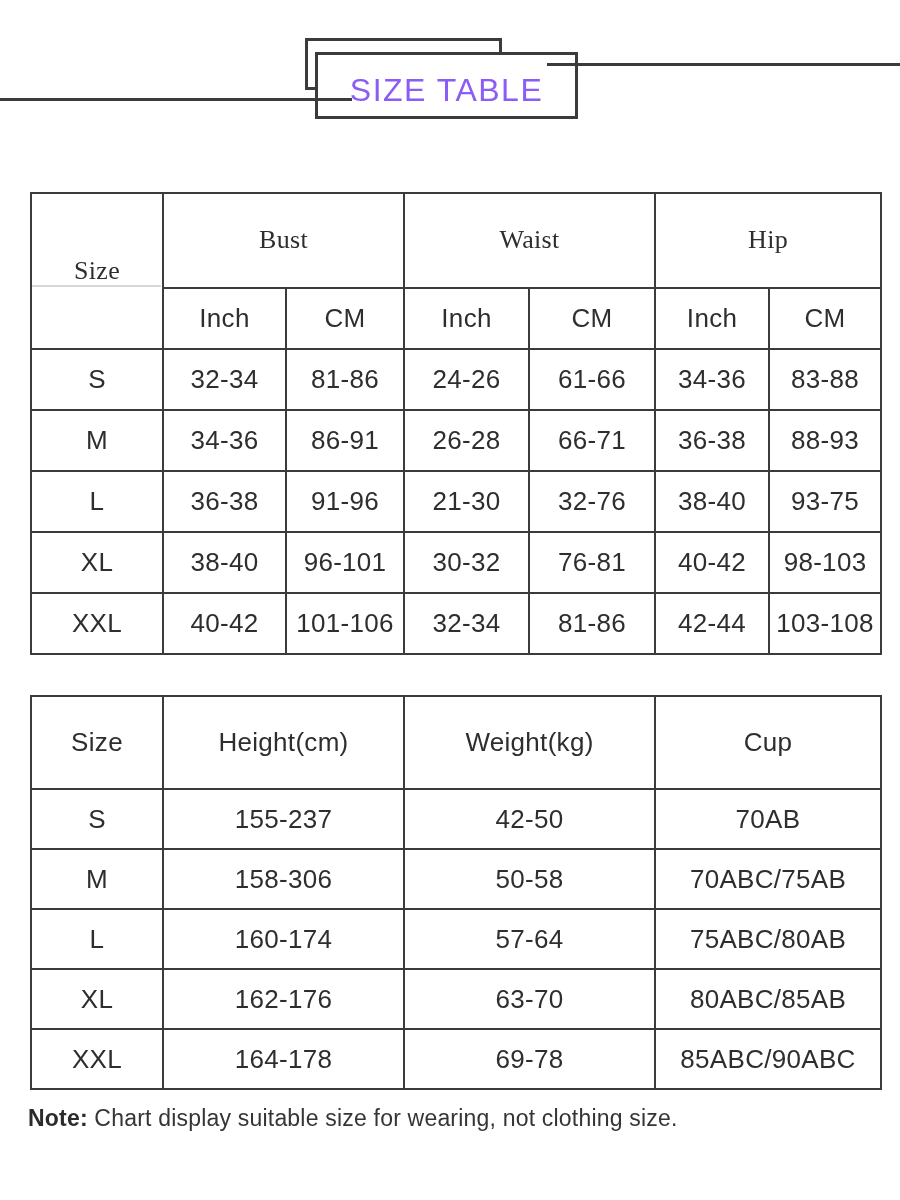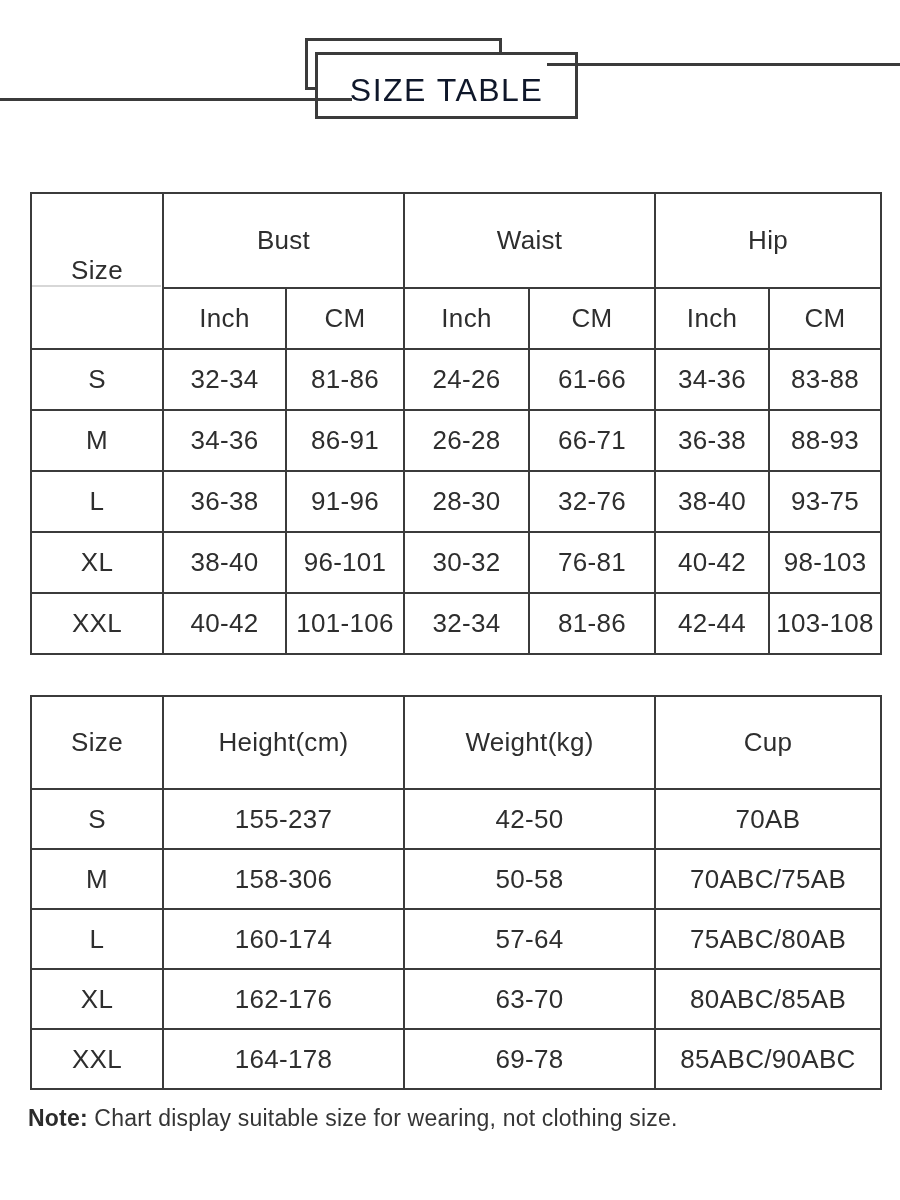--- a/index.html
+++ b/index.html
@@ -20,37 +20,37 @@
   .back-box {
     position:absolute; left:305px; top:38px; width:197px; height:52px;
     border:3px solid #3b3b3b; background:transparent; z-index:1;
   }
   .front-box {
     position:absolute; left:315px; top:52px; width:263px; height:67px;
     border:3px solid #3b3b3b; background:#ffffff; z-index:2;
     display:flex; align-items:center; justify-content:center;
   }
   .title-text {
-    font-size:32px; letter-spacing:1.5px; color:#0f172a; font-weight:400;
+    font-size:32px; letter-spacing:1.5px; color:#8b5cf6; font-weight:400;
     white-space:nowrap; padding-top:9px;
   }
 
   
   table {
     position:absolute; border-collapse:collapse; table-layout:fixed;
     background:transparent;
   }
   td {
     border:2px solid #3b3b3b;
     text-align:center; vertical-align:middle;
     font-size:26px; color:#2e2e2e; letter-spacing:0.3px;
     overflow:hidden; white-space:nowrap;
   }
   .t1 { left:30px; top:192px; width:850px; height:463px; }
-  .t1 tr.group-row  td { height:93px; }
+  .t1 tr.group-row  td { height:93px;font-family:Liberation Serif, serif; }
   .t1 tr.sub-row    td { height:60px; }
   .t1 tr.data-row   td { height:60px; }
   .t2 { left:30px; top:695px; width:850px; height:395px; }
   .t2 tr.head-row   td { height:93px; }
   .t2 tr.data-row   td { height:60px; }
 
   
   .faint-line {
     position:absolute; left:32px; top:285px; width:129px; height:2px;
     background:#d7d7d7; z-index:0;
@@ -117,21 +117,21 @@
         <td>86-91</td>
         <td>26-28</td>
         <td>66-71</td>
         <td>36-38</td>
         <td>88-93</td>
       </tr>
       <tr class="data-row">
         <td>L</td>
         <td>36-38</td>
         <td>91-96</td>
-        <td>28-30</td>
+        <td>21-30</td>
         <td>32-76</td>
         <td>38-40</td>
         <td>93-75</td>
       </tr>
       <tr class="data-row">
         <td>XL</td>
         <td>38-40</td>
         <td>96-101</td>
         <td>30-32</td>
         <td>76-81</td>

